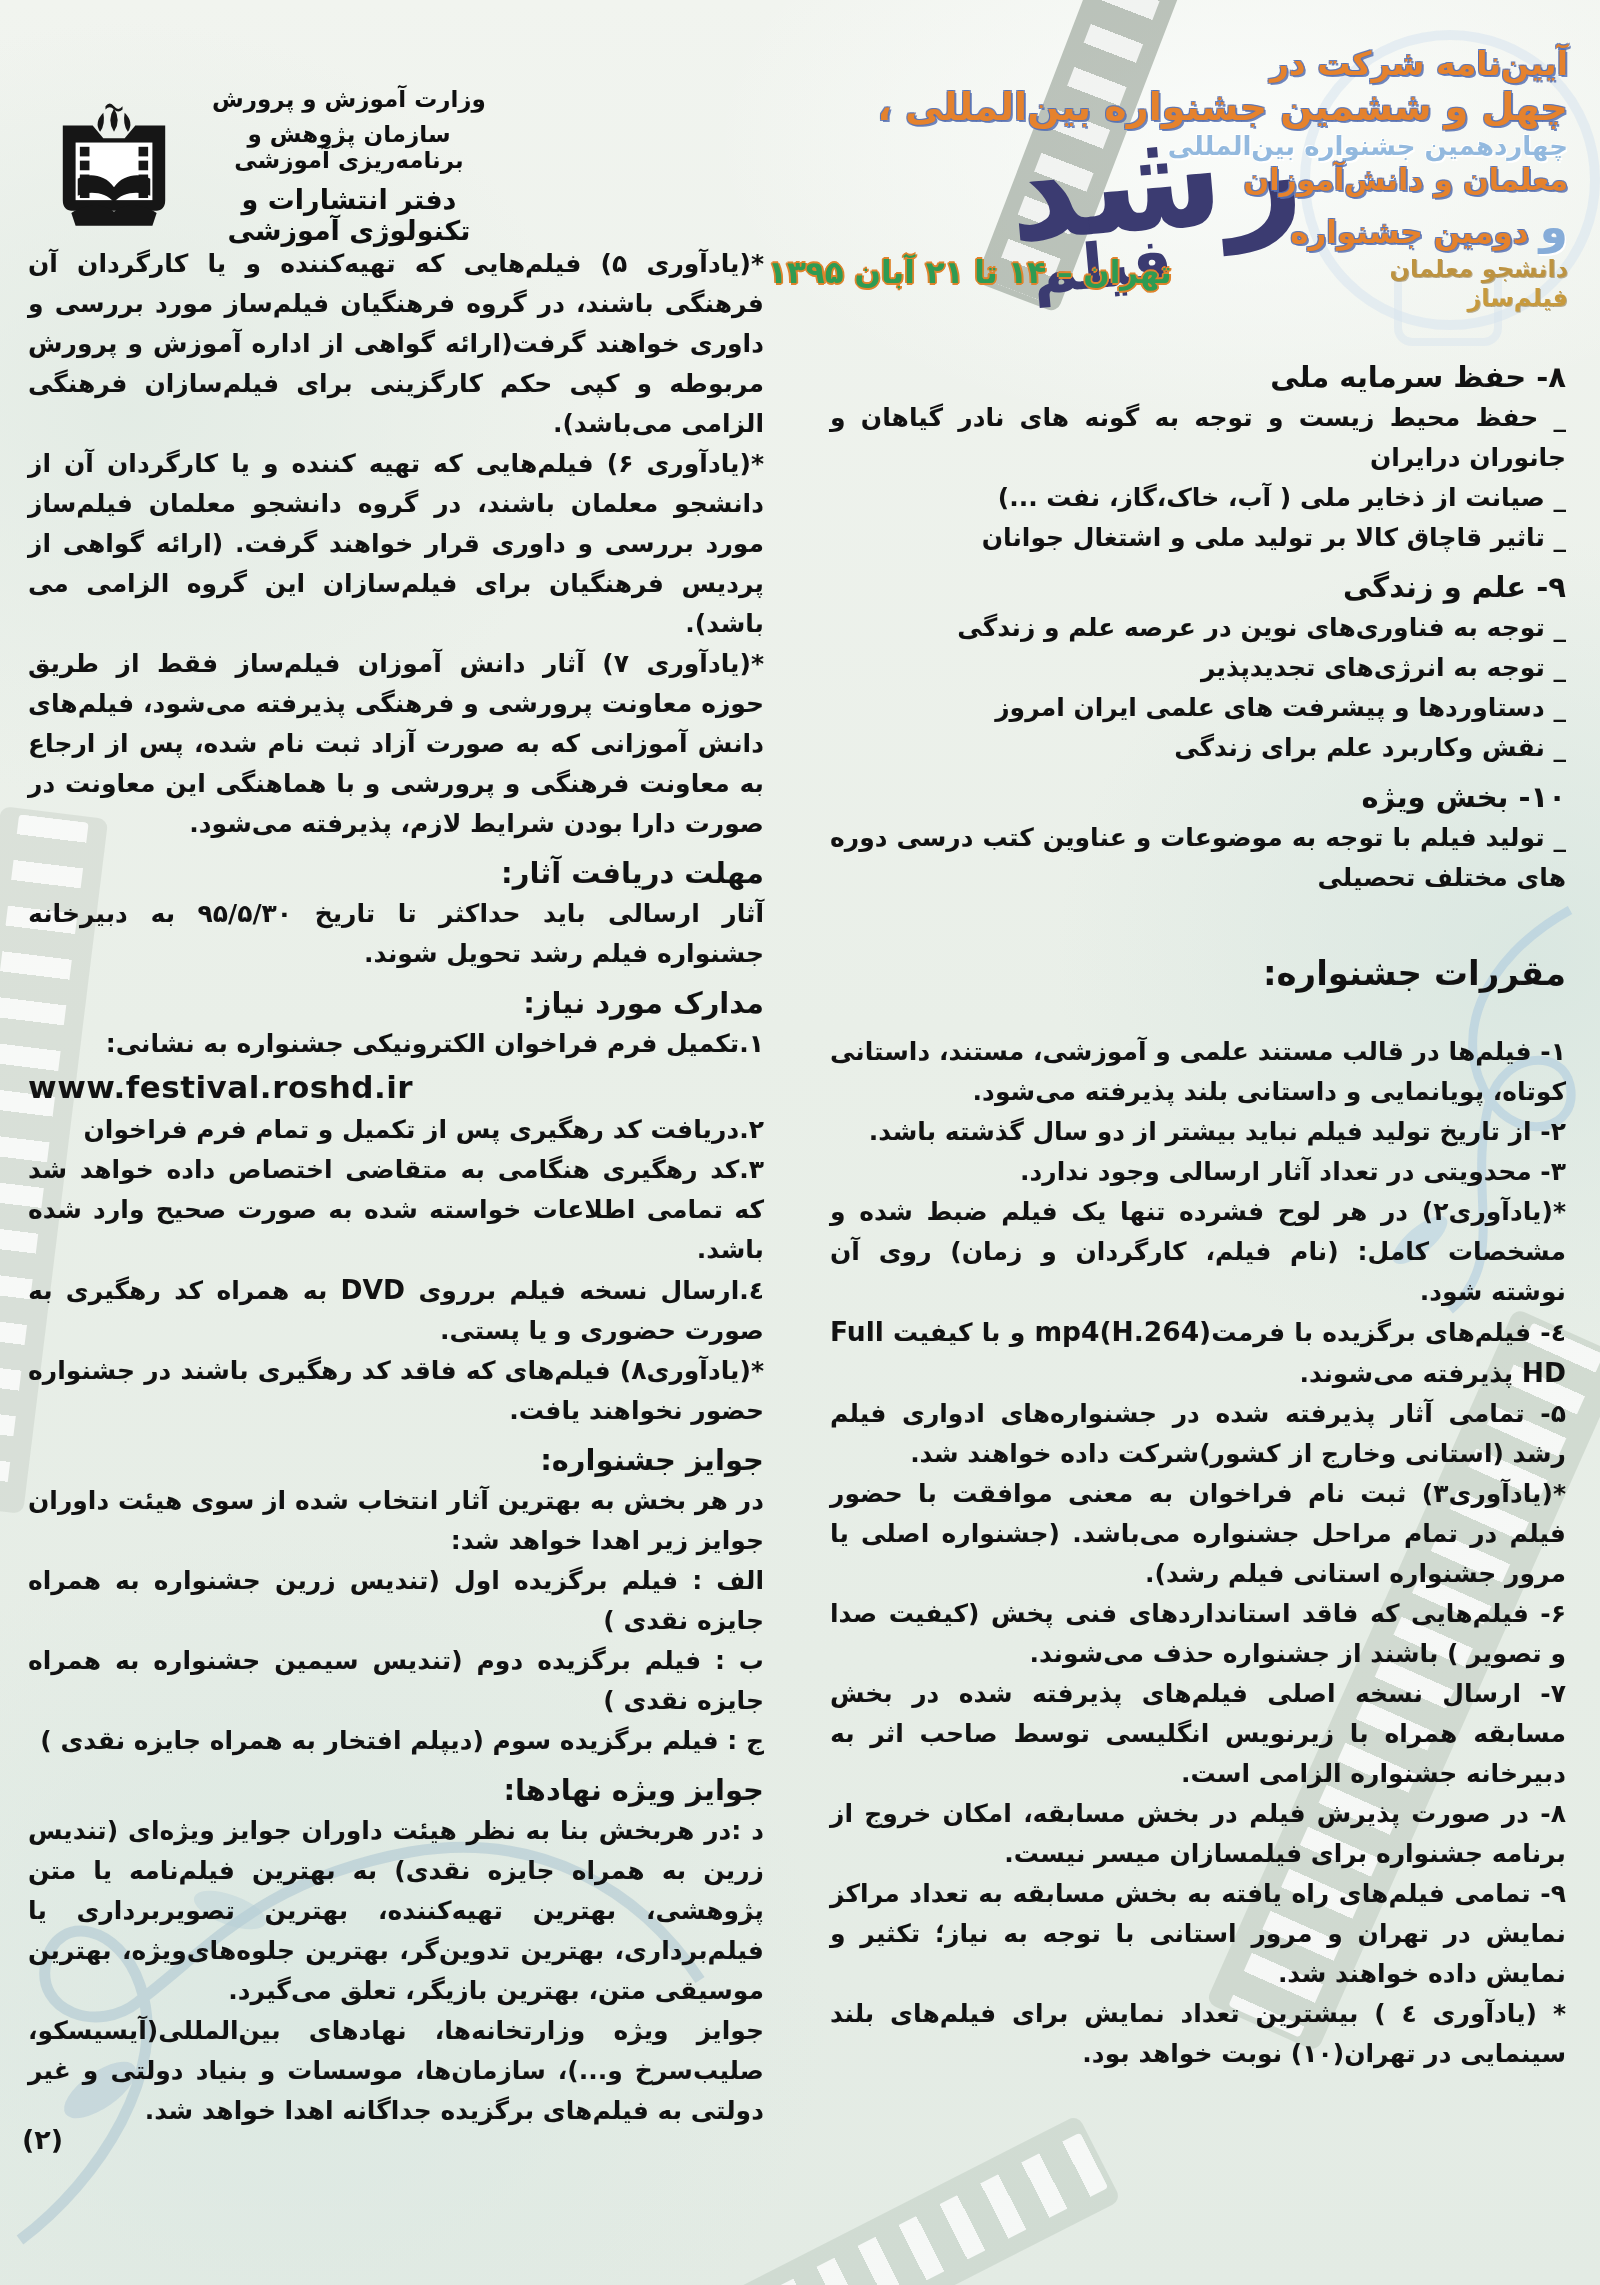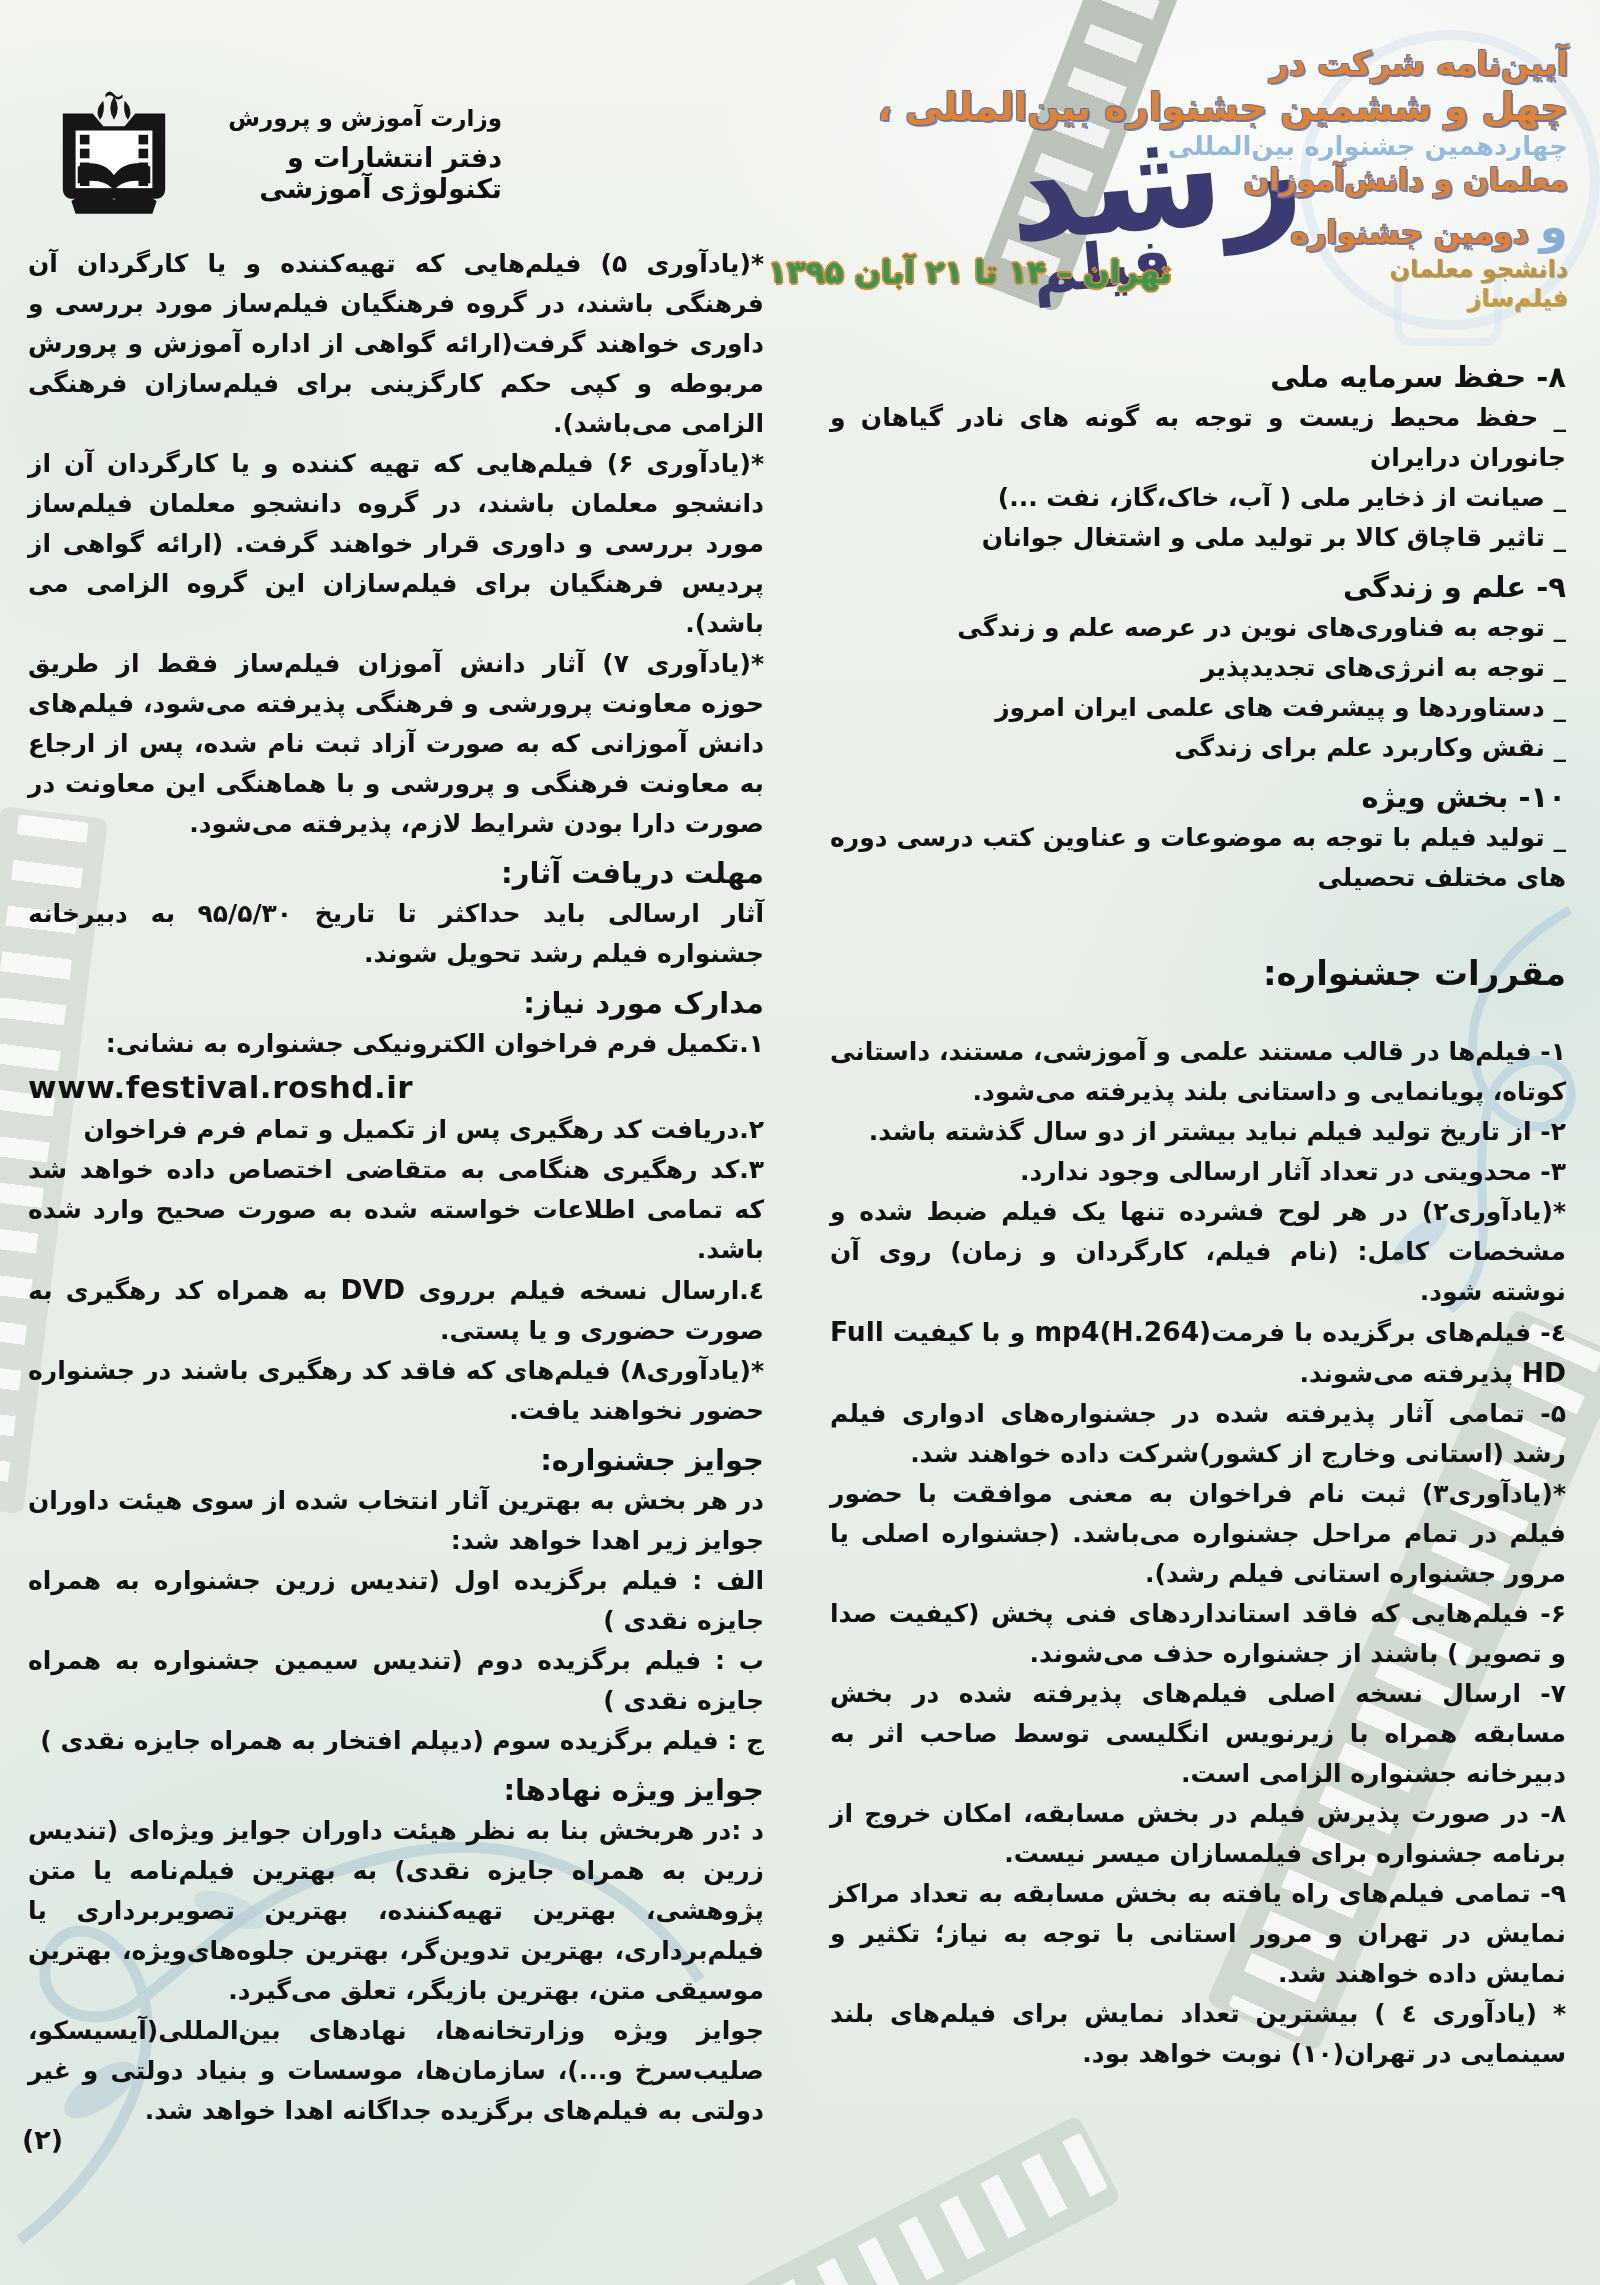--- a/index.html
+++ b/index.html
@@ -25,21 +25,21 @@
   .s-bottom{left:860px;top:2040px;width:96px;height:430px;transform:rotate(63deg);background:rgba(120,140,122,.17);}
   .flourish{position:absolute;}
   .bulb{position:absolute;left:1300px;top:30px;width:280px;height:280px;border-radius:50%;
         border:10px solid rgba(215,228,238,.55);}
   .bulb::after{content:"";position:absolute;left:84px;top:238px;width:92px;height:60px;
         border:8px solid rgba(215,228,238,.5);border-top:none;border-radius:0 0 18px 18px;}
 
   
   .ministry{position:absolute;left:50px;top:86px;display:flex;align-items:center;gap:18px;z-index:3;}
   .ministry svg{width:128px;height:136px;display:block;}
-  .ministry-lines{width:306px;direction:rtl;color:#101010;}
+  .ministry-lines{width:306px;text-align:center;direction:rtl;color:#101010;}
   .m1{font-size:23px;font-weight:700;}
   .m2{font-size:23px;font-weight:700;margin-top:9px;}
   .m3{font-size:27px;font-weight:800;margin-top:11px;}
 
   
   .title-stack{position:absolute;top:44px;right:32px;width:640px;direction:rtl;text-align:right;z-index:3;}
   .blk.t{font-weight:800;line-height:1.22;white-space:nowrap;}
   .t-or{color:#e5822d;text-shadow:2px 2px 0 rgba(86,112,178,.85),-1px -1px 0 rgba(86,112,178,.85),
         1px -1px 0 rgba(86,112,178,.85),-1px 1px 0 rgba(86,112,178,.85);}
   .tl1{font-size:33px;padding-left:150px;}
@@ -118,20 +118,21 @@
         <path d="M60 6 q-7 11 0 22 q7 -11 0 -22"></path>
         <path d="M50 10 q-9 9 -3 18 q5 -7 3 -18"></path>
         <path d="M70 10 q9 9 3 18 q-5 -7 -3 -18"></path>
         <path d="M52 4 q4 -5 8 0 q4 5 8 0 l0 3 q-4 4 -8 0 q-4 -4 -8 0 z"></path>
       </g>
       <path d="M60 80 C52 68 36 66 26 72 L26 88 C36 83 52 84 60 94 C68 84 84 83 94 88 L94 72 C84 66 68 68 60 80 Z" fill="#161616"></path>
       <path d="M20 104 C36 94 52 96 60 103 C68 96 84 94 100 104 L96 116 L24 116 Z" fill="#161616"></path>
     </svg>
     <div class="ministry-lines">
       <div class="m1">وزارت آموزش و پرورش</div>
+      <div class="m2">سازمان پژوهش و برنامه‌ریزی آموزشی</div>
       <div class="m3">دفتر انتشارات و تکنولوژی آموزشی</div>
     </div>
   </div>
 
   <div class="title-stack">
       <div class="blk t tl1 t-or">آیین‌نامه شرکت در</div>
       <div class="blk t tl2 t-or">چهل و ششمین جشنواره بین‌المللی ،</div>
       <div class="blk t tl3">چهاردهمین جشنواره بین‌المللی</div>
       <div class="blk t tl4 t-or">معلمان و دانش‌آموزان</div>
       <div class="blk t tl5 t-or"><span class="waw">و</span><span> دومین جشنواره</span></div>

